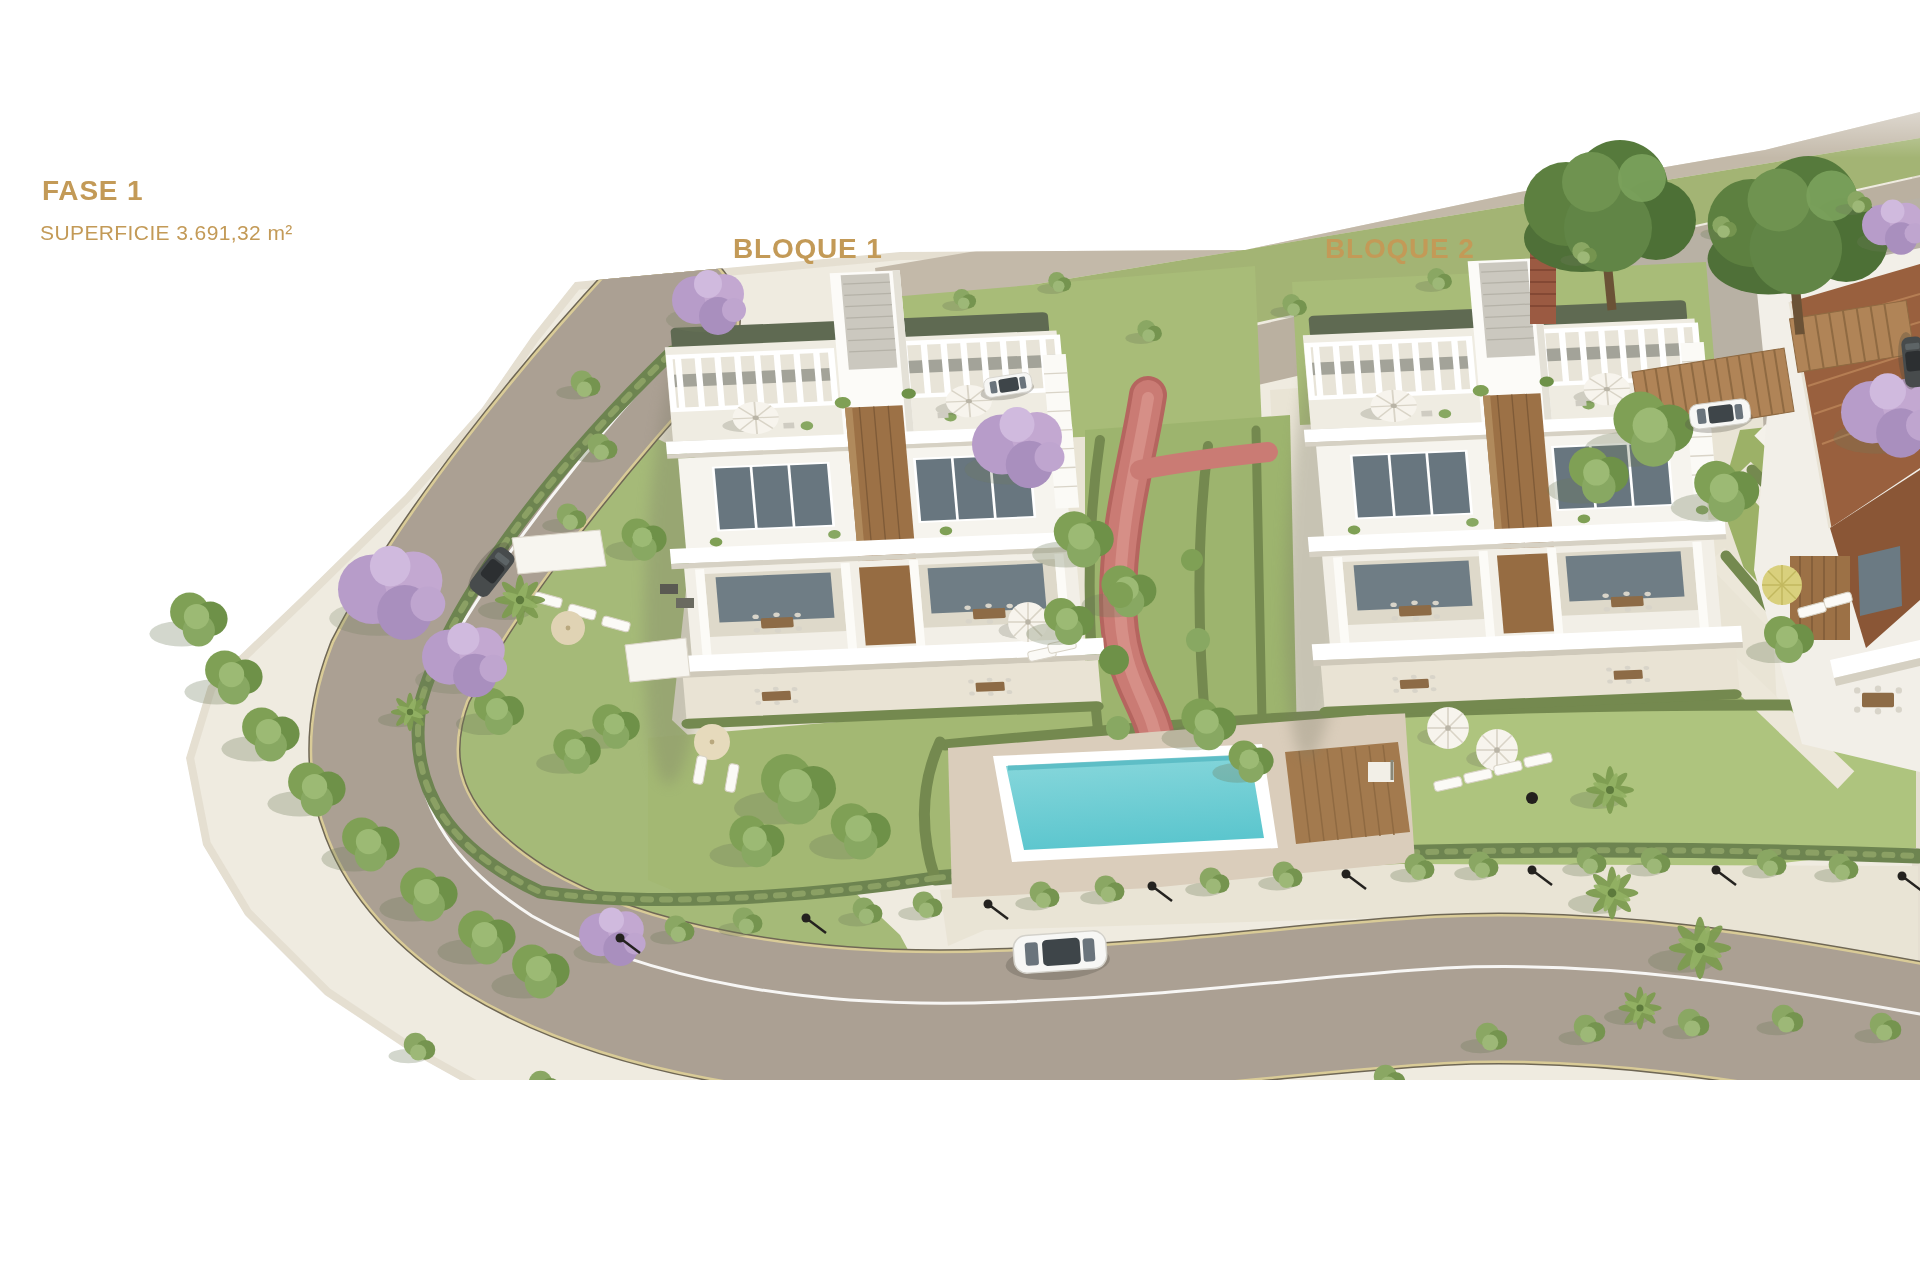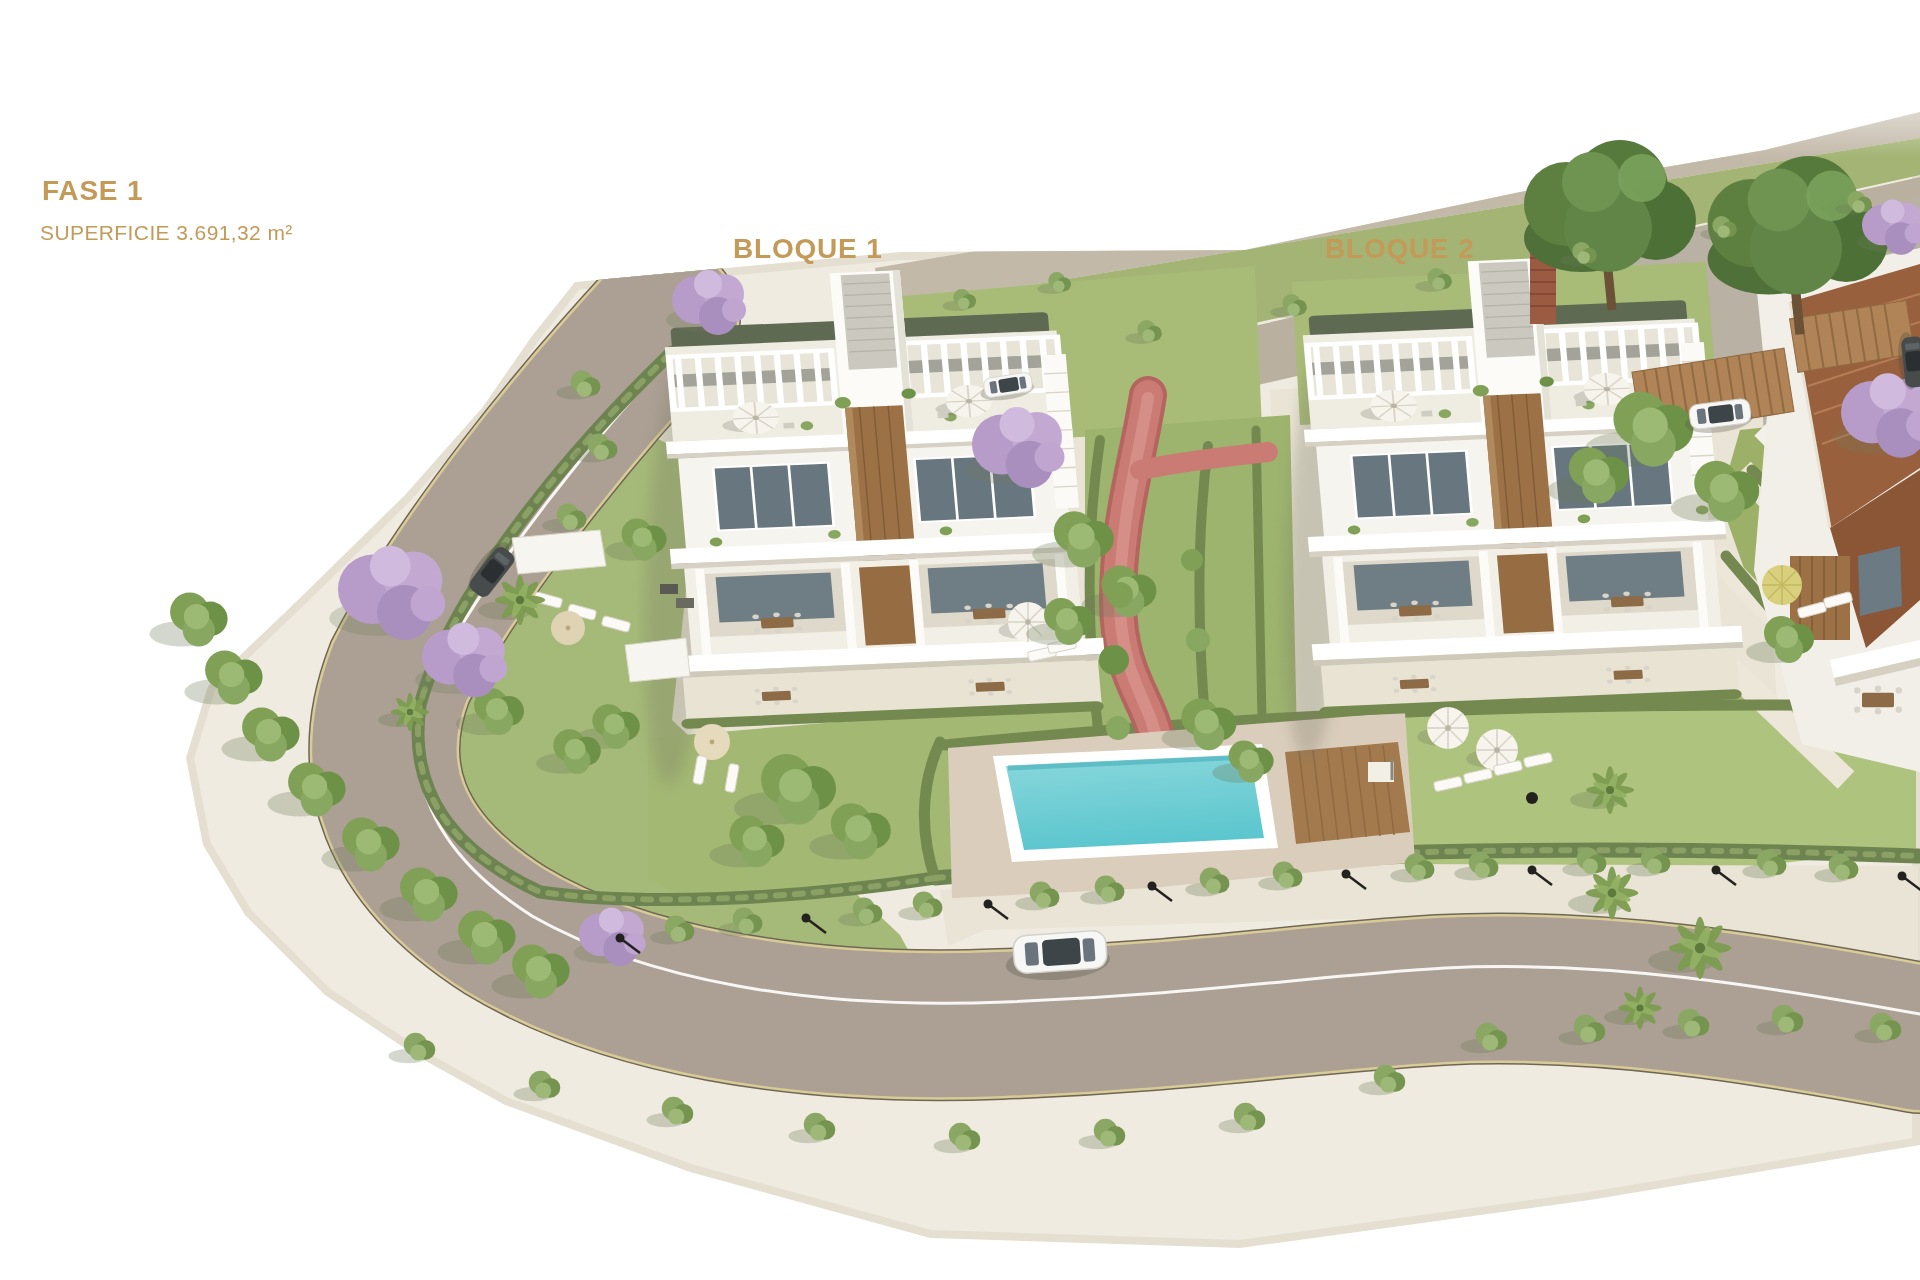--- a/index.html
+++ b/index.html
@@ -1,16 +1,16 @@
 <!DOCTYPE html>
 <html><head>
 <meta charset="utf-8">
 <style>
   html,body{margin:0;padding:0;background:#fff;}
-  .stage{position:relative;width:1920px;height:1280px;background:#ffffff;overflow:hidden;
+  .stage{position:relative;width:1920px;height:1080px;background:#ffffff;overflow:hidden;
          font-family:"Liberation Sans", sans-serif;}
   svg{position:absolute;left:0;top:0;}
   text.lbl{font-family:"Liberation Sans", sans-serif;font-weight:bold;letter-spacing:.8px;}
   text.lbl-big{font-size:28px;}
   text.lbl-small{font-size:21px;font-weight:normal;letter-spacing:.4px;}
 </style>
 </head>
 <body>
 
 <div class="stage">

